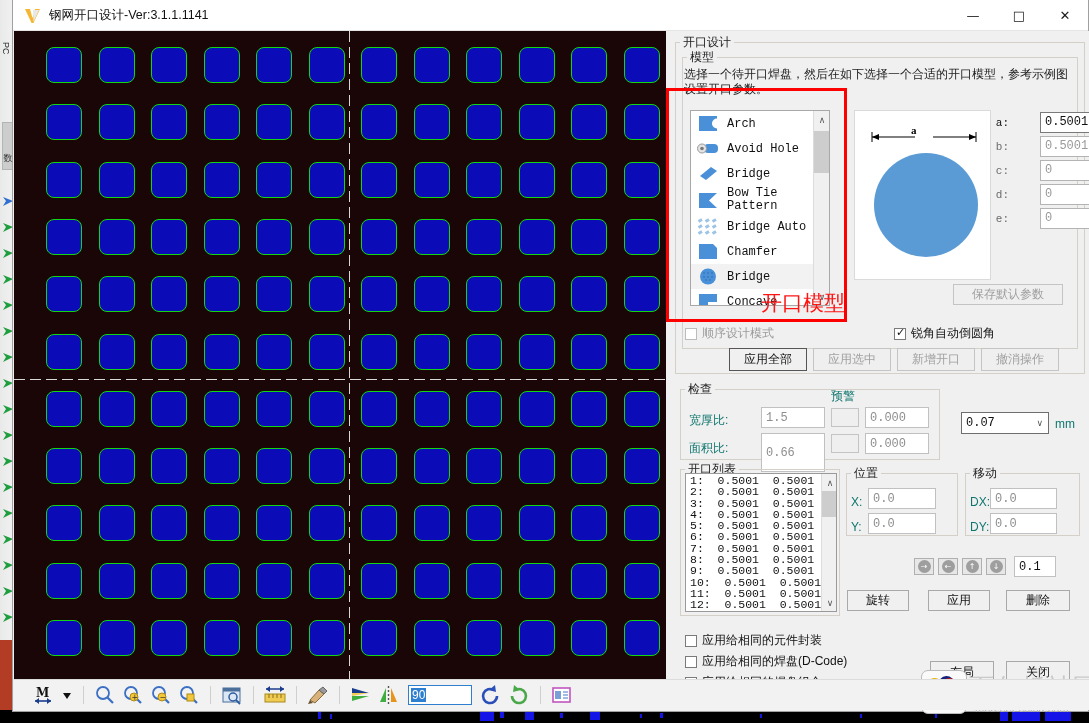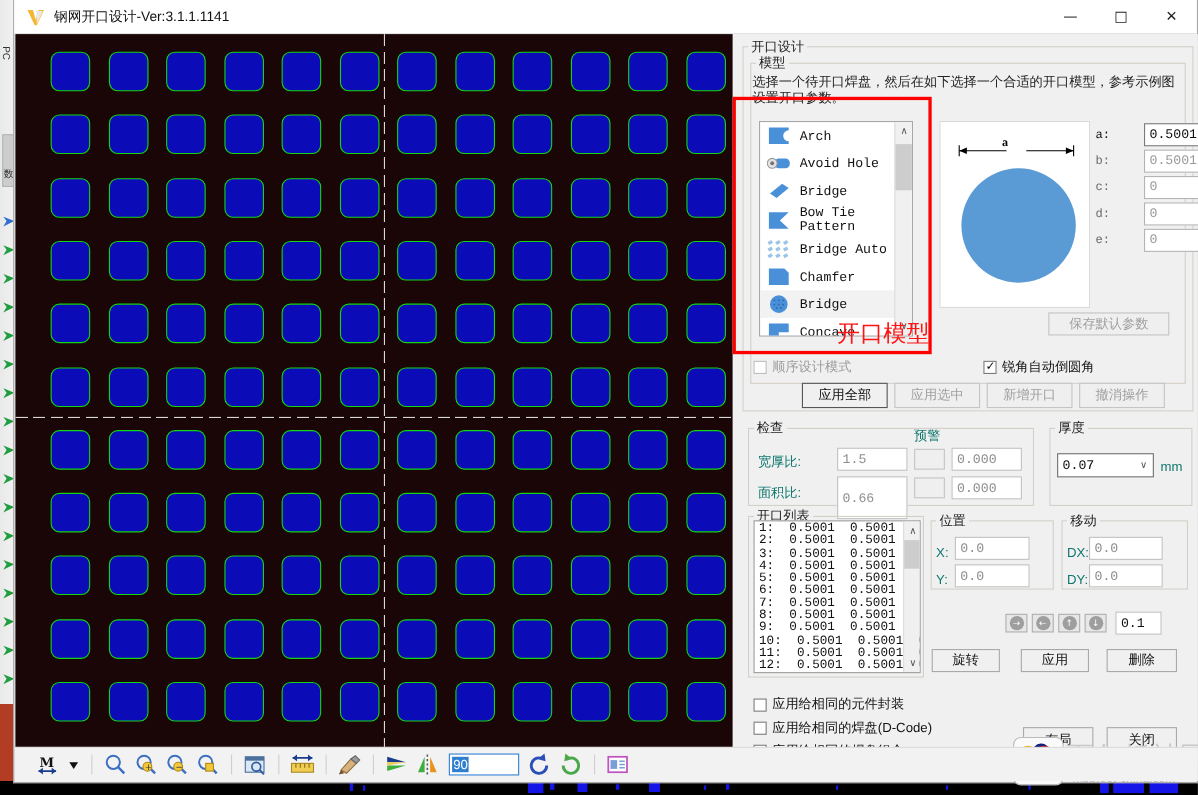--- a/index.html
+++ b/index.html
@@ -691,23 +691,20 @@
   <div class="flab" style="left:676px; top:412px;">宽厚比:</div>
   <div class="finp" style="left:748px; top:407px; width:64px; height:21px;">1.5</div>
   <div class="btn dis" style="position:absolute; left:818px; top:408px; width:28px; height:19px;"></div>
   <div class="finp" style="left:852px; top:407px; width:64px; height:21px;">0.000</div>
 
   <div class="flab" style="left:676px; top:440px;">面积比:</div>
   <div class="finp" style="left:748px; top:433px; width:64px; height:39px;">0.66</div>
   <div class="btn dis" style="position:absolute; left:818px; top:434px; width:28px; height:19px;"></div>
   <div class="finp" style="left:852px; top:433px; width:64px; height:21px;">0.000</div>
 
-  <fieldset class="gb" style="position:absolute; left:941px; top:381px; width:130px; height:79px;">
-    <legend>厚度</legend>
-  </fieldset>
   <div id="thickdd">
     <span>0.07</span>
     <span class="cv">∨</span>
   </div>
   <div class="flab" style="left:1042px; top:417px;">mm</div>
 
   <fieldset class="gb" style="position:absolute; left:667px; top:461px; width:160px; height:155px;">
     <legend>开口列表</legend>
   </fieldset>
   <div id="openlist">

